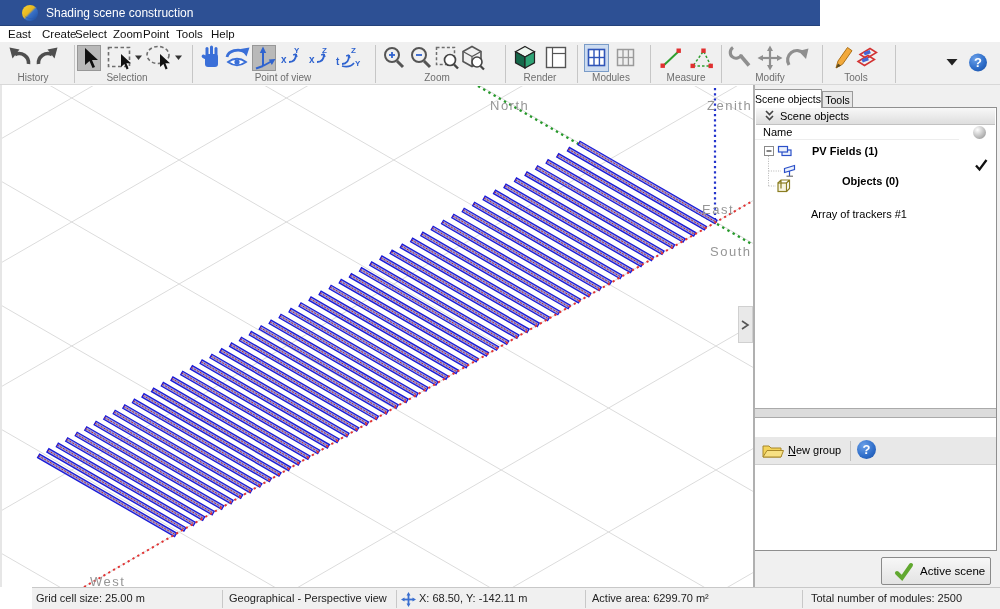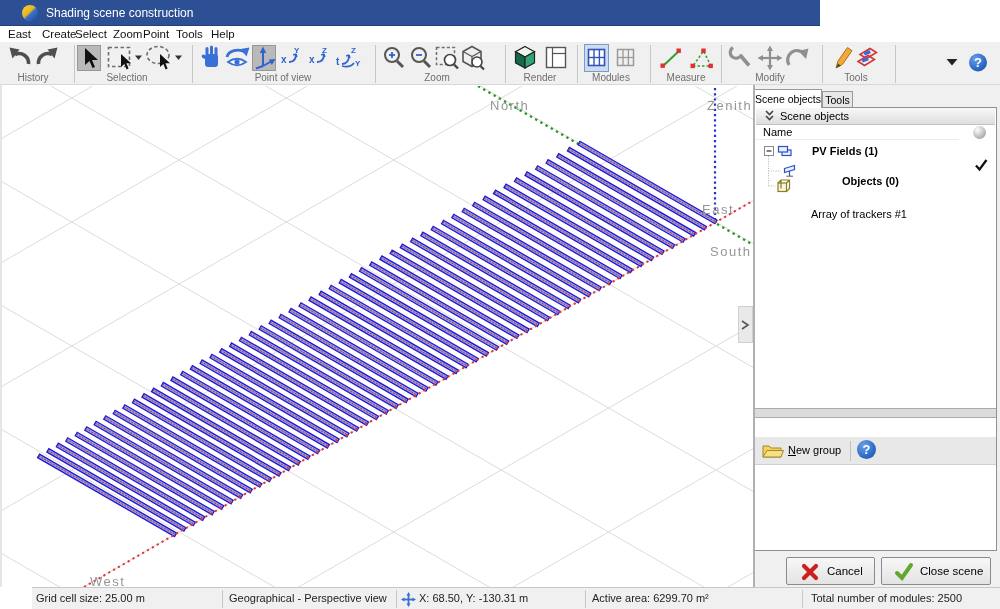--- a/index.html
+++ b/index.html
@@ -432,49 +432,43 @@
      <svg class="abs" style="left:7px;top:4px" width="22" height="19">
        <path d="M1 5 L1 16 L19 16 L19 7 L9 7 L7 5 Z" fill="#f3d35a" stroke="#a8882a" stroke-width="1"></path>
        <path d="M1 16 L5 9.5 L21.5 9.5 L19 16 Z" fill="#f7e083" stroke="#a8882a" stroke-width="1"></path>
      </svg>
      <span style="position:absolute;left:33px;top:7px;font-size:11px;"><u>N</u>ew group</span>
      <div class="abs" style="left:95px;top:4px;width:1px;height:20px;background:#c0c0c0;"></div>
      <div class="abs" style="left:102px;top:3px;width:19px;height:19px;border-radius:50%;background:radial-gradient(circle at 35% 30%, #6aa0e8, #2d6cc8 60%, #1a4fa0);color:#fff;font-weight:bold;font-size:13px;text-align:center;line-height:19px;">?</div>
    </div>
  </div>
 
- <div class="btn" style="left:33px;top:472px;width:89px;">
-   <svg style="position:absolute;left:14px;top:5px" width="18" height="18">
-        <path d="M3 3 L15 15 M15 3 L3 15" stroke="#cc1f1f" stroke-width="4.2" stroke-linecap="round"></path>
-      </svg>
-   <span style="position:absolute;left:40px;top:7px;">Cancel</span>
- </div>
  <div class="btn" style="left:128px;top:472px;width:110px;">
    <svg style="position:absolute;left:12px;top:4px" width="20" height="20">
         <path d="M3 11 L8 16 L17 3" fill="none" stroke="#61a830" stroke-width="4" stroke-linecap="round"></path>
       </svg>
-   <span style="position:absolute;left:38px;top:7px;">Close scene</span>
+   <span style="position:absolute;left:38px;top:7px;">Active scene</span>
  </div>
 </div>
 <div id="statusbar" class="abs">
  <span style="left:4px">Grid cell size: 25.00 m</span>
  <div class="sep" style="left:190px"></div>
  <span style="left:197px">Geographical - Perspective view</span>
  <div class="sep" style="left:364px"></div>
  <svg style="position:absolute;left:369px;top:4px" width="15" height="15">
   <g stroke="#3a6fd0" stroke-width="1.8" fill="#3a6fd0">
    <line x1="2.5" y1="7.5" x2="12.5" y2="7.5"></line>
         <line x1="7.5" y1="2.5" x2="7.5" y2="12.5"></line>
    <path d="M7.5 0 L5.5 3.5 L9.5 3.5 Z" stroke="none"></path>
         <path d="M7.5 15 L5.5 11.5 L9.5 11.5 Z" stroke="none"></path>
    <path d="M0 7.5 L3.5 5.5 L3.5 9.5 Z" stroke="none"></path>
         <path d="M15 7.5 L11.5 5.5 L11.5 9.5 Z" stroke="none"></path>
   </g>
  </svg>
- <span style="left:387px">X: 68.50, Y: -130.31 m</span>
+ <span style="left:387px">X: 68.50, Y: -142.11 m</span>
  <div class="sep" style="left:553px"></div>
  <span style="left:560px">Active area: 6299.70 m²</span>
  <div class="sep" style="left:770px"></div>
  <span style="left:779px">Total number of modules: 2500</span>
  <svg style="position:absolute;right:2px;bottom:2px" width="13" height="13">
   <g fill="#a8a8a8">
         <rect x="9" y="9" width="2" height="2"></rect>
         <rect x="9" y="5" width="2" height="2"></rect>
         <rect x="5" y="9" width="2" height="2"></rect>
         <rect x="9" y="1" width="2" height="2"></rect>

